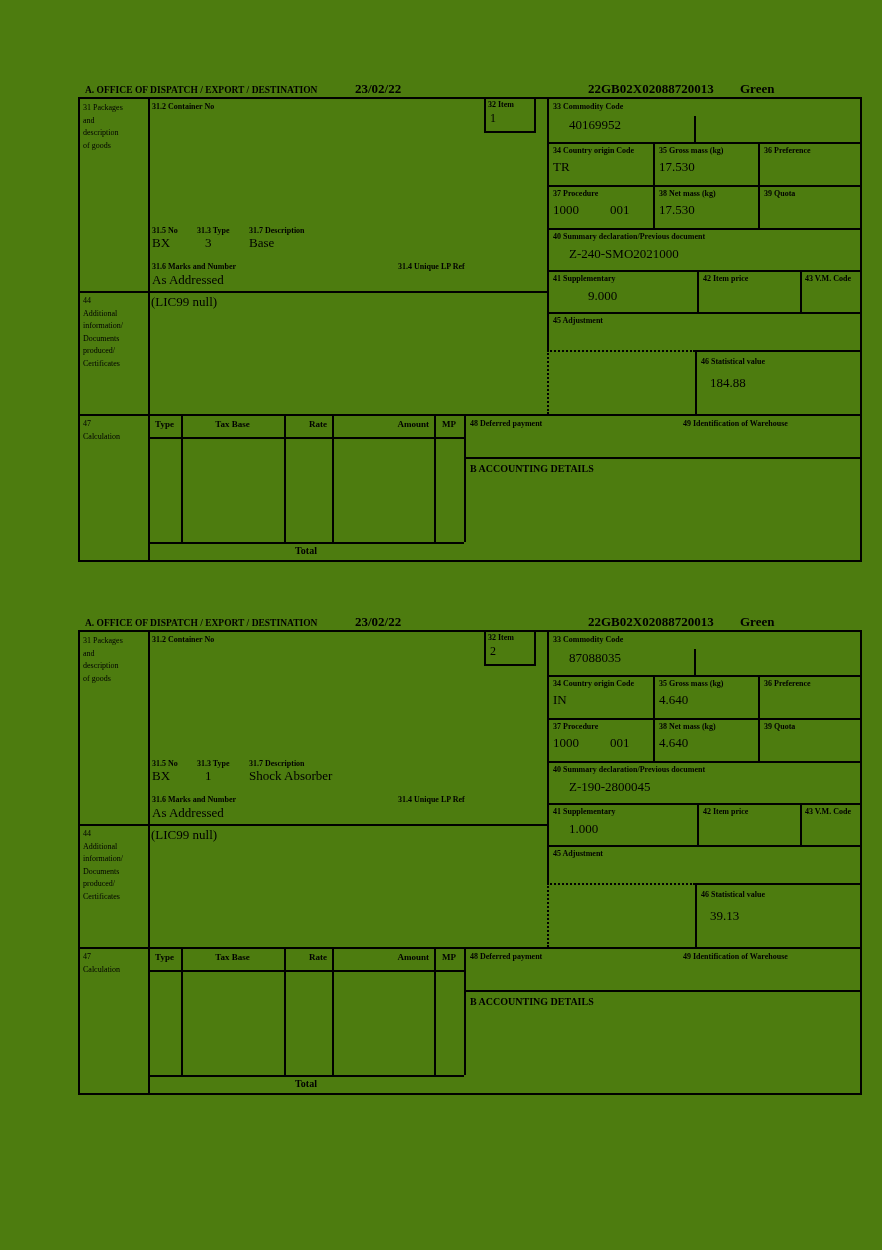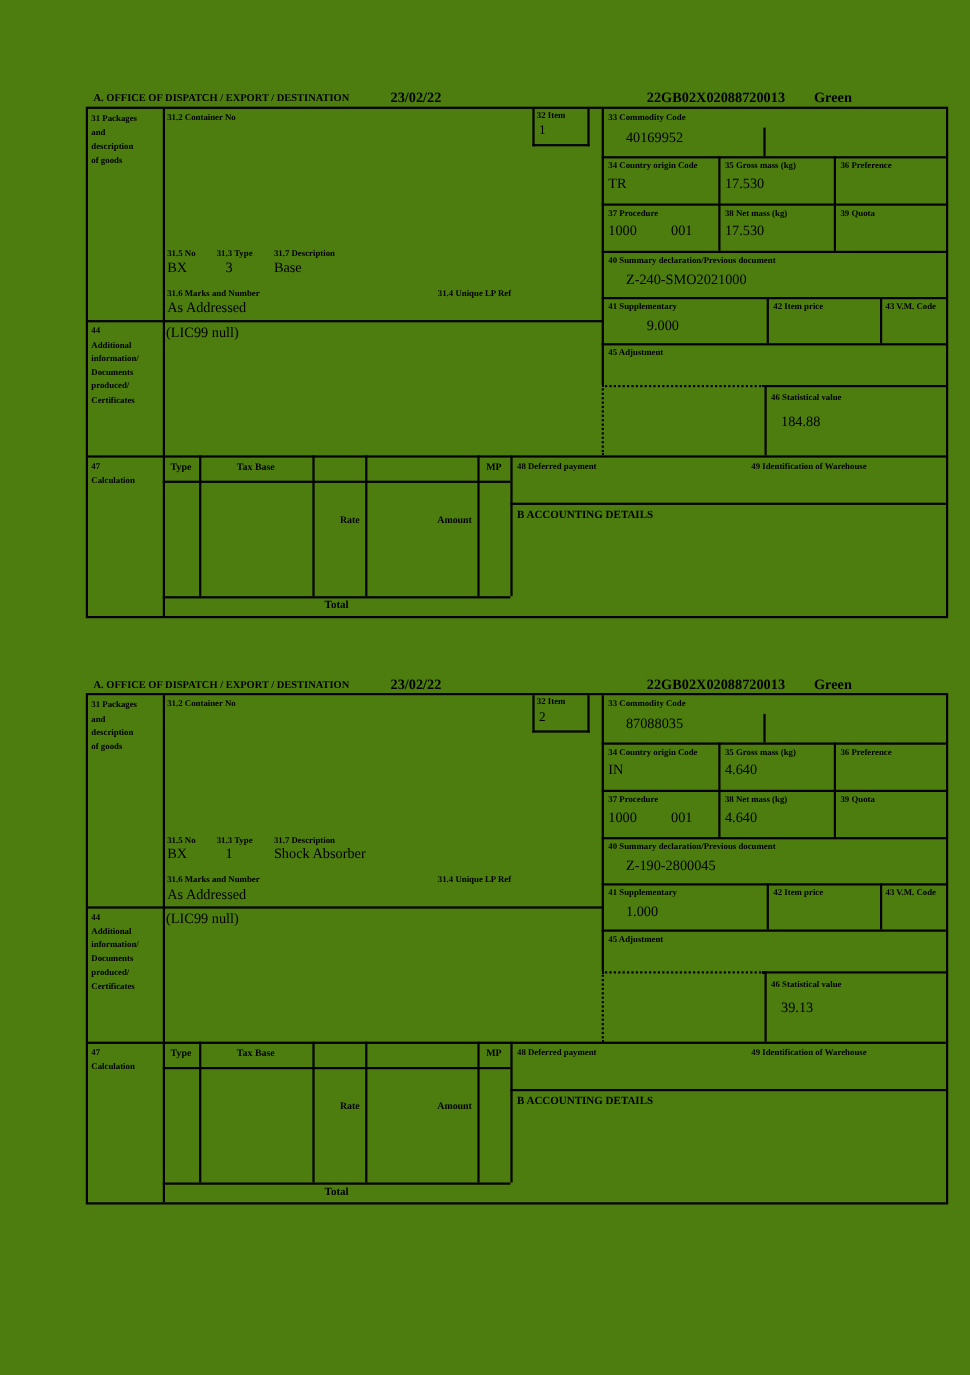--- a/index.html
+++ b/index.html
@@ -5,30 +5,30 @@
   * { margin:0; padding:0; box-sizing:border-box; }
   body { background:#fff; font-family:"Liberation Serif", serif; color:#000; }
   #page { position:relative; width:882px; height:1250px; background:#4d7c0f; overflow:hidden; }
   .section { position:absolute; width:784px; height:482px; }
   .form-box { position:absolute; left:0; top:17px; width:784px; height:465px; border:2px solid #000; }
   .hl { position:absolute; height:0; border-top:2px solid #000; }
   .vl { position:absolute; width:0; border-left:2px solid #000; }
   .hl.dot { border-top:2px dotted #000; }
   .vl.dot { border-left:2px dotted #000; }
   .lbl { position:absolute; font-size:8px; font-weight:bold; white-space:nowrap; }
-  .lbl-block { position:absolute; font-size:8px; font-weight:bold; line-height:12.5px; }
+  .lbl-block { position:absolute; font-size:8px; font-weight:normal; line-height:12.5px; }
   .val { position:absolute; font-size:13px; white-space:nowrap; }
   .hdr-office { position:absolute; top:5px; font-size:9.5px; font-weight:bold; white-space:nowrap; }
   .hdr-big { position:absolute; top:1px; font-size:13px; font-weight:bold; white-space:nowrap; }
   .box32 { position:absolute; left:404px; top:0; width:52px; height:34px; border-left:2px solid #000; border-right:2px solid #000; border-bottom:2px solid #000; }
   .box32 .lbl { left:2px; top:1px; }
   .box32 .val { left:4px; top:12px; font-size:12px; }
   .th { position:absolute; top:320px; font-size:9px; font-weight:bold; }
   .th.c { text-align:center; }
-  .th.r { text-align:right; padding-right:5px;margin-top:48px; }
+  .th.r { text-align:right; padding-right:5px; }
   .total { position:absolute; left:68px; top:446px; width:316px; text-align:center; font-size:10px; font-weight:bold; }
   .acct { position:absolute; left:390px; top:364px; font-size:10px; font-weight:bold;text-align:right; }
 </style>
 </head>
 <body>
 
 <div id="page">
 
   <div class="section" style="left:78px; top:80px;">
     <span class="hdr-office" style="left:7px;">A.  OFFICE OF DISPATCH / EXPORT / DESTINATION</span>

